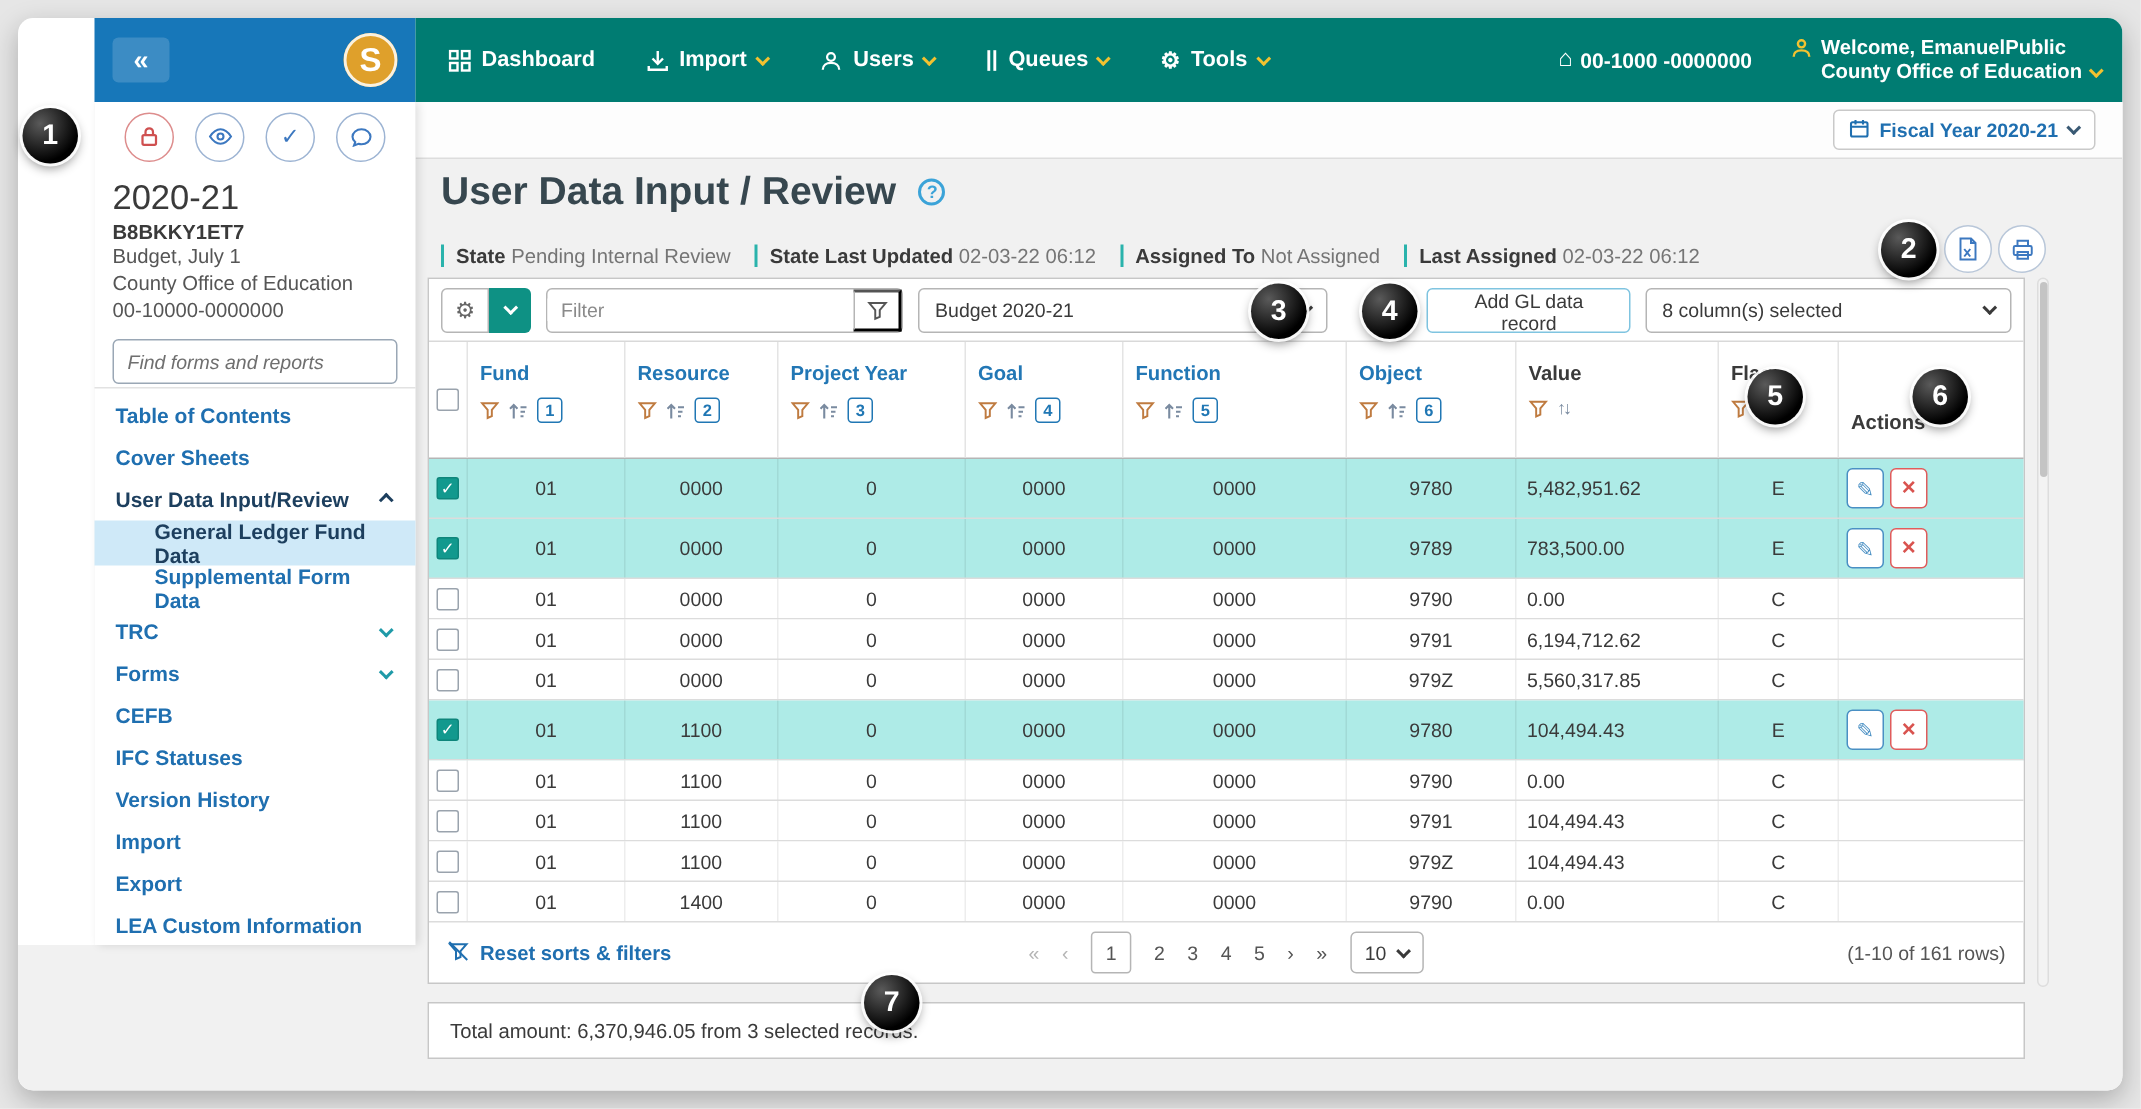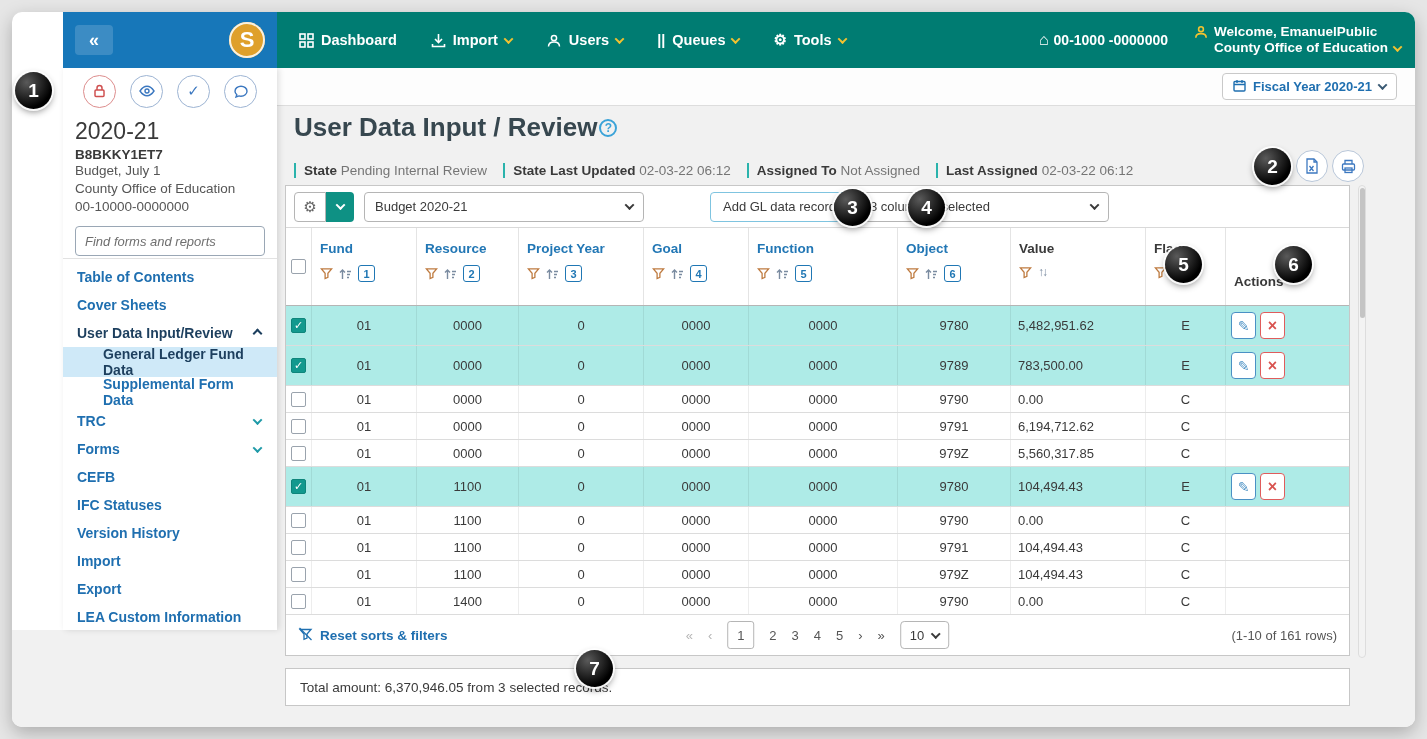--- a/index.html
+++ b/index.html
@@ -60,21 +60,21 @@
   .left-strip { position:absolute; left:0; top:56px; width:51px; height:562px; background:#fff; z-index:2; }
 
   
   .content { position:absolute; left:265px; top:56px; right:0; bottom:0; background:#f1f1f1; z-index:3; }
   .fiscal-strip { position:absolute; left:0; top:0; right:0; height:38px; background:#fdfdfd; border-bottom:1px solid #ddd;
                   display:flex; align-items:center; justify-content:flex-end; padding-right:18px; }
   .fiscal-box { display:flex; align-items:center; gap:7px; height:27px; background:#fff; border:1px solid #c9c9c9;
                 border-radius:4px; padding:0 10px; font-size:13px; font-weight:bold; color:#1f6fb0; cursor:pointer; }
   .fiscal-box .ch { color:#3a5a74; }
 
-  .page-title-row { position:absolute; left:17px; top:44px; display:flex; align-items:center; gap:2px; }
+  .page-title-row { position:absolute; left:17px; top:44px; display:flex; align-items:center; gap:15px; }
   .page-title { font-size:26px; font-weight:bold; color:#37474f; }
   .help-icon { width:18px; height:18px; border:2px solid #3ba3d8; border-radius:50%; color:#3ba3d8; font-size:12px;
                font-weight:bold; display:flex; align-items:center; justify-content:center; cursor:pointer; }
   .status-row { position:absolute; left:17px; top:95px; display:flex; gap:16px; font-size:13.5px; }
   .status-item { border-left:2px solid #2ab3ac; padding-left:8px; }
   .status-item .lb { font-weight:bold; color:#3a3a3a; }
   .status-item .vl { color:#757575; }
 
   .round-btns { position:absolute; top:82px; right:51px; display:flex; gap:4px; }
   .rbtn { width:32px; height:32px; border-radius:50%; background:#fff; border:1px solid #b9c7d9; color:#3c78c0;
@@ -365,20 +365,28 @@
     </div>
 
     <div class="panel">
       <div class="toolbar">
         <span class="gear-group">
           <button class="gear-btn">⚙</button>
           <button class="gear-dd">
               <span class="ch" style="color:#fff;"></span>
             </button>
         </span>
+        <span class="filter-wrap">
+          <input type="text" placeholder="Filter" style="">
+          <button class="funnel-btn">
+              <svg width="14" height="14" viewBox="0 0 14 14">
+                <path d="M1.5 2h11L8.5 6.8v4.4l-3 1.3V6.8z" fill="none" stroke="#555" stroke-width="1.3"></path>
+              </svg>
+            </button>
+        </span>
         <span class="select-box budget-select">
           <span>Budget 2020-21</span>
           <span class="ch"></span>
         </span>
         <button class="add-btn">Add GL data record</button>
         <span class="select-box cols-select">
           <span>8 column(s) selected</span>
           <span class="ch"></span>
         </span>
       </div>

